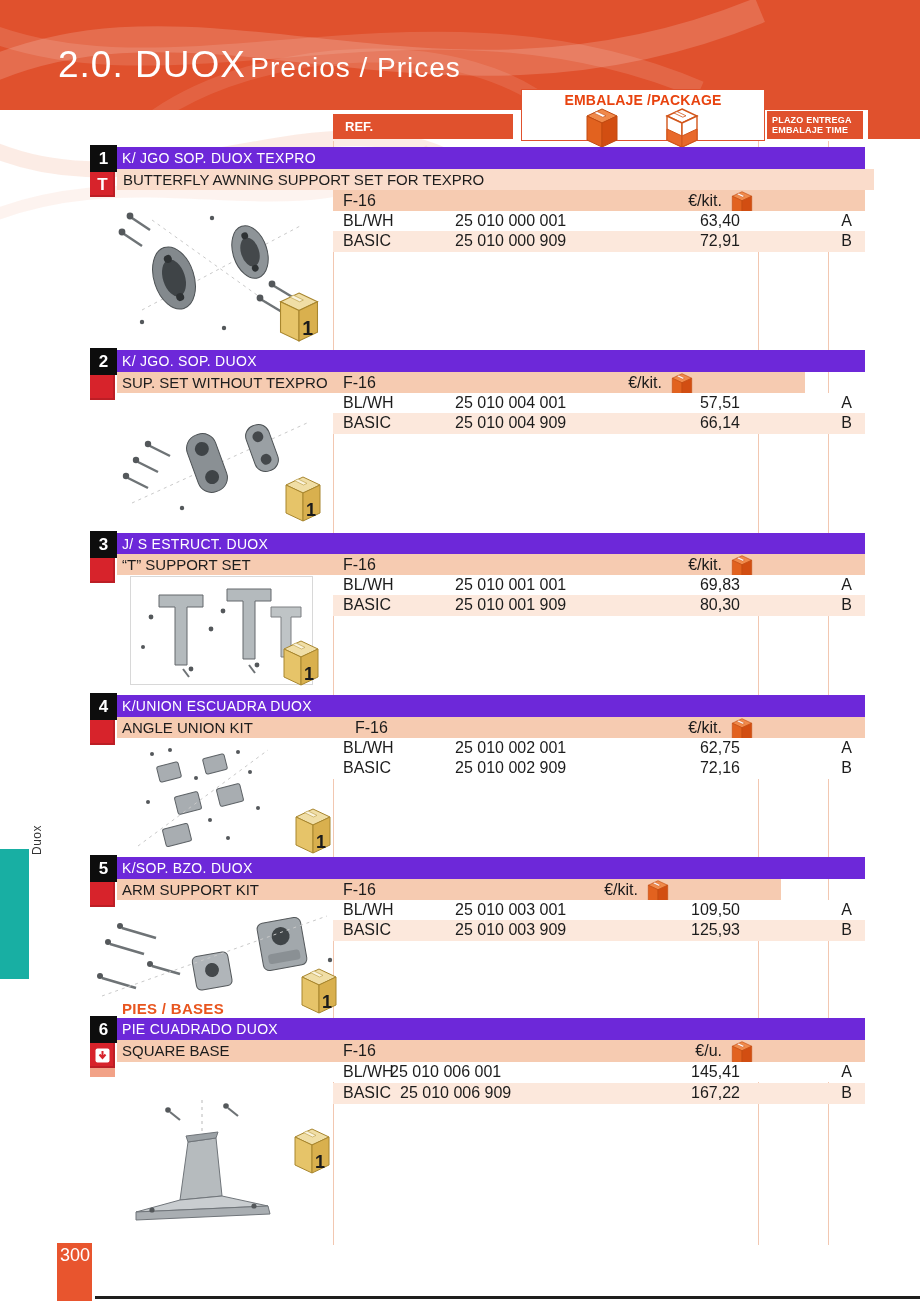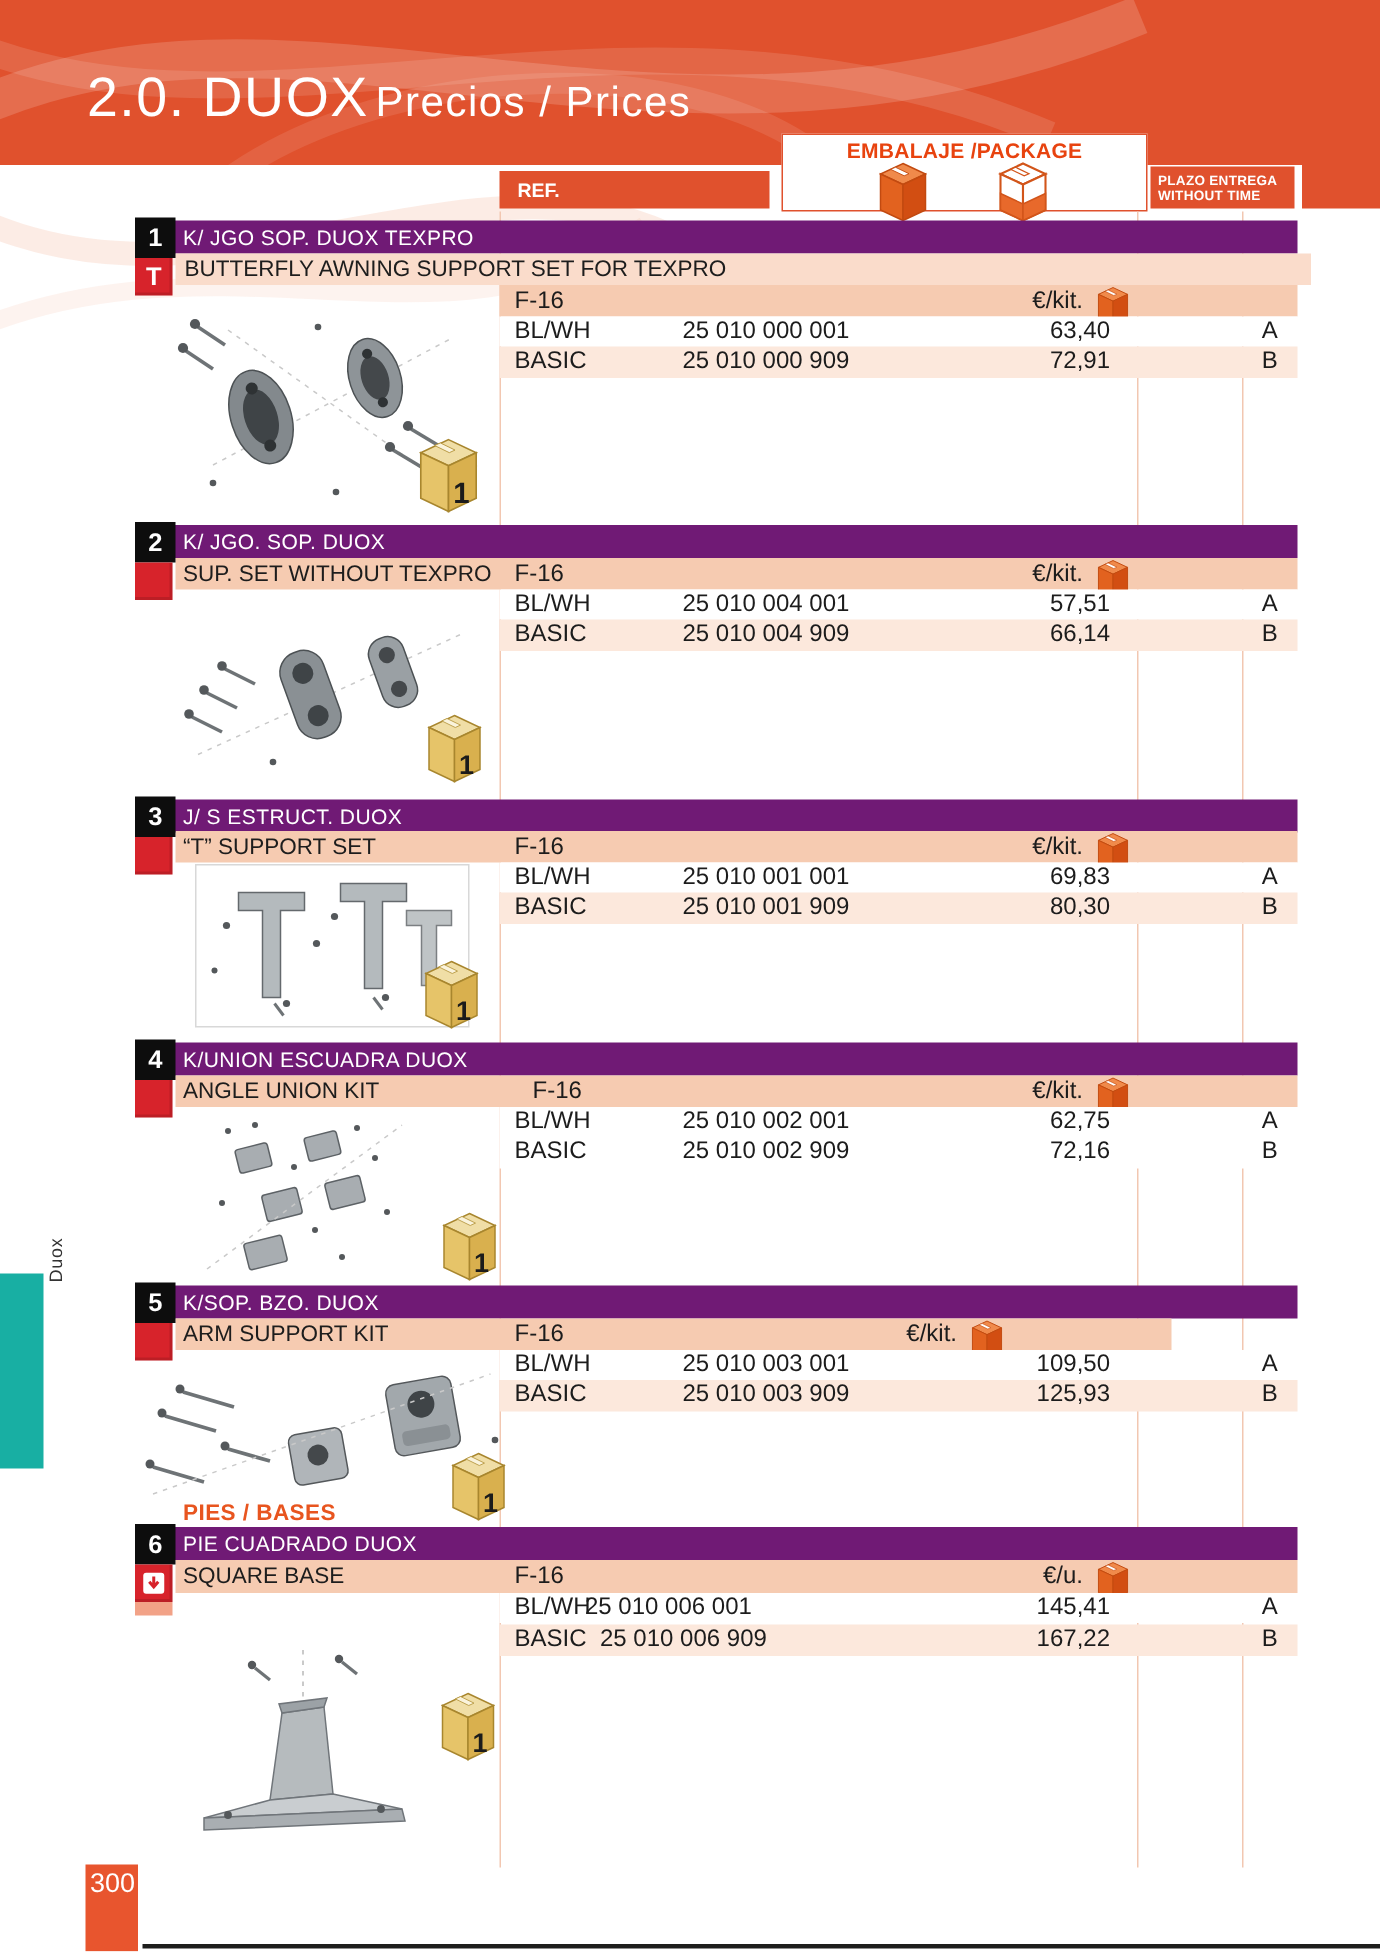--- a/index.html
+++ b/index.html
@@ -14,21 +14,21 @@
   .refblock{left:333px;top:114px;width:180px;height:25px;background:#E0512D;color:#fff;
             font-size:13px;font-weight:bold;line-height:25px;padding-left:12px;box-sizing:border-box;}
   .pkgbox{left:521px;top:89px;width:244px;height:52px;background:#fff;border:1px solid #E0512D;box-sizing:border-box;text-align:center;}
   .pkgbox .lbl{color:#E8430F;font-size:14px;font-weight:bold;margin-top:2px;letter-spacing:.2px;}
   .delblock{left:767px;top:111px;width:96px;height:28px;background:#E0512D;color:#fff;
             font-size:9px;font-weight:bold;line-height:10px;padding:4px 0 0 5px;box-sizing:border-box;letter-spacing:.2px;}
   .rtblock{left:868px;top:110px;width:52px;height:29px;background:#E0512D;}
   
   .vline{width:1px;top:141px;height:1104px;background:#F2C7B1;}
   
-  .bar{left:92px;width:773px;height:22px;background:#701a75;color:#fff;font-size:14px;
+  .bar{left:92px;width:773px;height:22px;background:#6d28d9;color:#fff;font-size:14px;
        line-height:22px;padding-left:30px;box-sizing:border-box;letter-spacing:.3px;white-space:nowrap;}
   .numb{left:90px;width:27px;height:27px;background:#0D0D0D;color:#fff;font-size:17px;font-weight:bold;
         text-align:center;line-height:27px;z-index:3;}
   .redb{left:90px;width:25px;height:25px;background:#D7232B;color:#fff;font-size:17px;font-weight:bold;
         text-align:center;line-height:25px;z-index:3;box-shadow:inset -2px -2px 0 rgba(0,0,0,.12);}
   .salmon{left:90px;width:25px;height:9px;background:#F2A287;z-index:2;}
   .rowen{left:117px;width:757px;height:21px;background:#FADCCB;color:#1d1d1d;font-size:15px;line-height:21px;padding-left:6px;box-sizing:border-box;white-space:nowrap;}
   .rowf{height:21px;background:#F6CBB1;}
   .roww{left:333px;width:532px;height:20px;background:#fff;}
   .rowp{left:333px;width:532px;height:21px;background:#FCE8DC;}
@@ -105,21 +105,21 @@
     <div class="lbl">EMBALAJE /PACKAGE</div>
     <svg class="x" style="left:63px;top:18px;" width="34" height="40">
         <use href="#cubeOrange"></use>
       </svg>
     <svg class="x" style="left:143px;top:18px;" width="34" height="40">
         <use href="#cubeOpen"></use>
       </svg>
   </div>
   <div class="x delblock">
     <div>PLAZO ENTREGA</div>
-    <div>WITHOUT TIME</div>
+    <div>EMBALAJE TIME</div>
   </div>
   <div class="x rtblock"></div>
 
   <div class="x vline" style="left:333px;"></div>
   <div class="x vline" style="left:758px;"></div>
   <div class="x vline" style="left:828px;"></div>
 
   <section>
     <div class="x numb" style="top:145px;">1</div>
     <div class="x redb" style="top:172px;">T</div>
@@ -178,21 +178,21 @@
     <svg class="x qtybox" style="left:277px;top:292px;" width="44" height="50" viewBox="0 0 40 46">
       <use href="#cubeQty"></use>
       <text x="28" y="40" font-size="18" font-weight="bold" fill="#1B1B1B" text-anchor="middle">1</text>
     </svg>
   </section>
 
   <section>
     <div class="x numb" style="top:348px;">2</div>
     <div class="x redb" style="top:375px;"></div>
     <div class="x bar" style="top:350px;">K/ JGO. SOP. DUOX</div>
-    <div class="x rowf" style="left:117px;top:372px;width:748px;">
+    <div class="x rowf" style="left:117px;top:372px;width:688px;">
       <span class="enlbl">SUP. SET WITHOUT TEXPRO</span>
       <span class="f16" style="left:226px;">F-16</span>
       <span class="unit">€/kit.</span>
       <svg class="ucube" width="22" height="26" viewBox="0 0 34 40">
           <use href="#cubeOrange"></use>
         </svg>
     </div>
     <div class="x roww" style="top:393px;">
       <span class="cell fin">BL/WH</span>
       <span class="cell ref">25 010 004 001</span>

